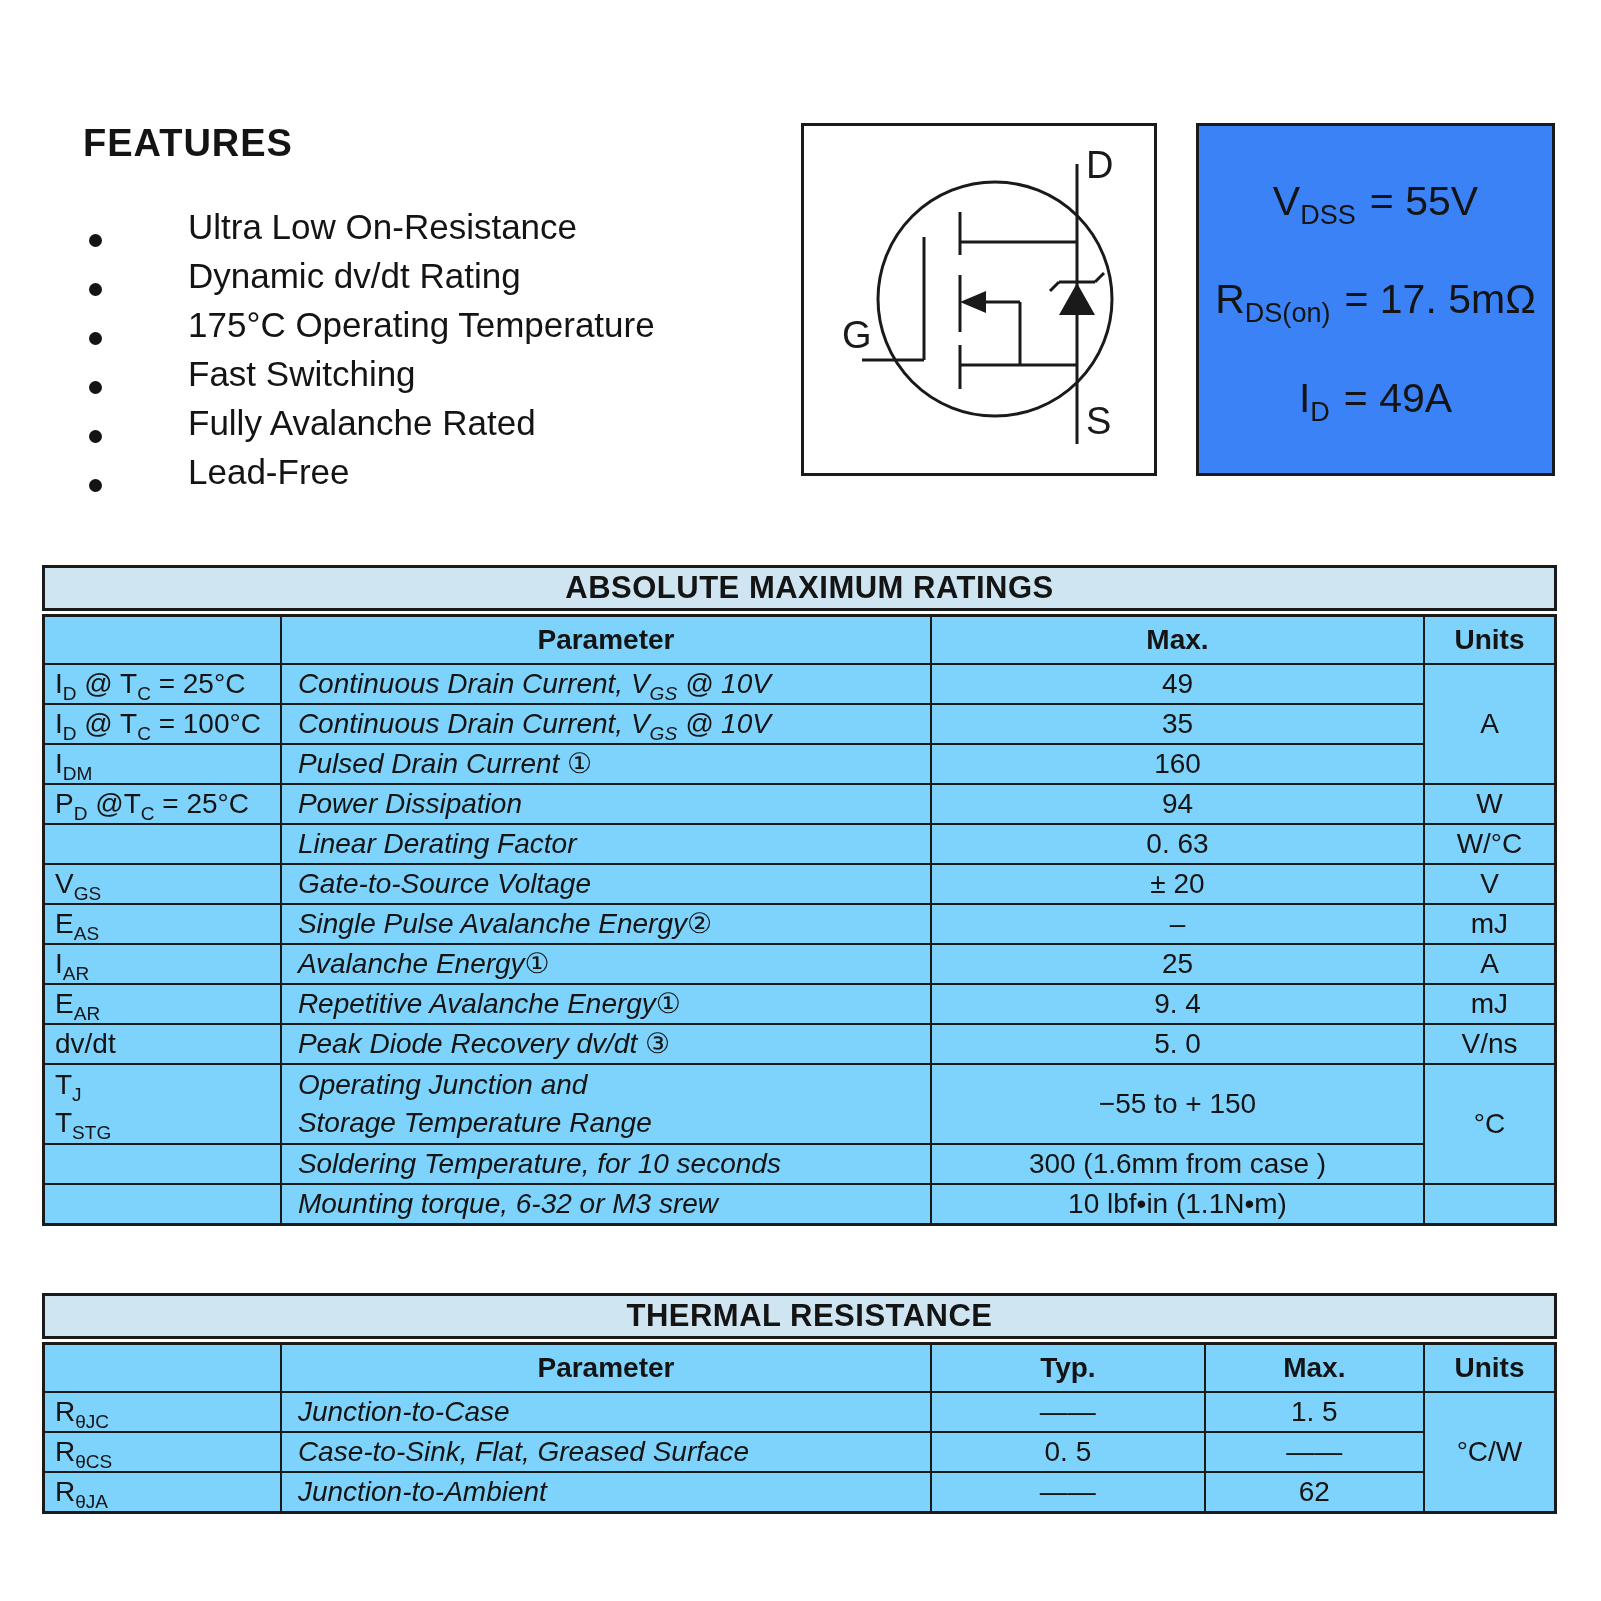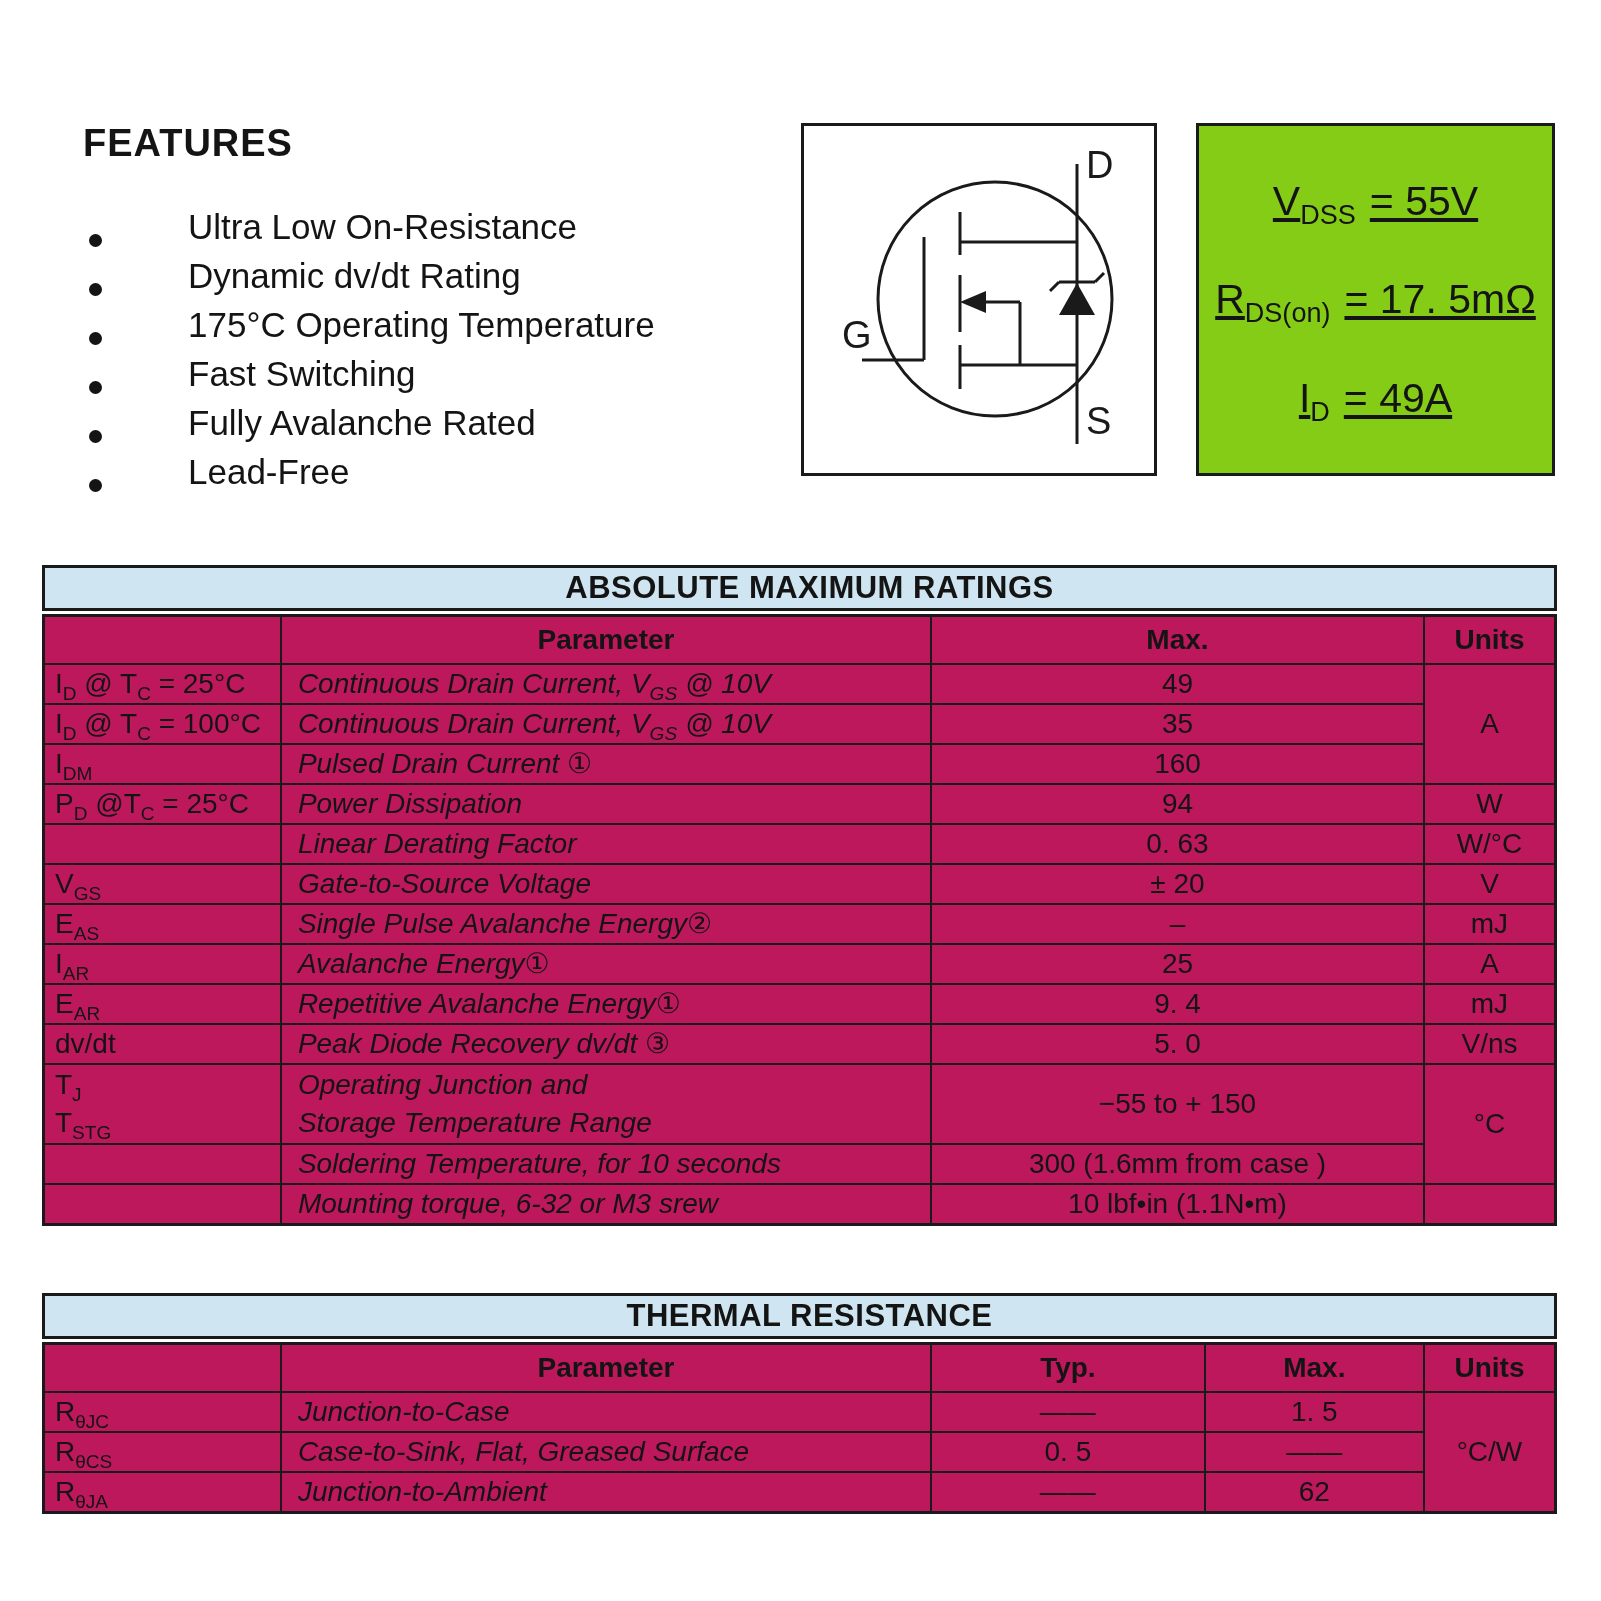--- a/index.html
+++ b/index.html
@@ -13,34 +13,34 @@
   .features{position:absolute;left:63px;top:122px;margin-left:20px;}
   .features-title{font-size:38px;font-weight:900;letter-spacing:1px;margin:0;}
   .features-list{list-style:none;margin:46px 0 0 0;padding:0;}
   .features-list li{font-size:35px;display:flex;align-items:flex-end;margin-bottom:13px;height:36px;gap:48px;}
   .bullet{width:13px;height:13px;border-radius:50%;background:#141414;margin:0 38px 0 6px;flex:none;}
 
   
   .symbol-box{position:absolute;left:801px;top:123px;width:356px;height:353px;
     border:3px solid #1a1a1a;box-sizing:border-box;background:#fff;}
   .specs-box{position:absolute;left:1196px;top:123px;width:359px;height:353px;
-    border:3px solid #1a1a1a;box-sizing:border-box;background:#84cc16;
-    display:flex;flex-direction:column;justify-content:space-evenly;align-items:center;text-decoration:underline;}
+    border:3px solid #1a1a1a;box-sizing:border-box;background:#3b82f6;
+    display:flex;flex-direction:column;justify-content:space-evenly;align-items:center;}
   .spec-line{font-size:41px;white-space:nowrap;}
   .spec-line sub,.sb{font-size:66%;line-height:0;}
   .spec-val{margin-left:14px;}
 
   
   .table-section{position:absolute;left:42px;width:1515px;}
   #abs-max-section{top:565px;}
   #thermal-section{top:1293px;}
   .title-bar{border:3px solid #1a1a1a;background:#cfe6f2;box-sizing:border-box;height:46px;
     display:flex;align-items:center;padding-left:20px;margin-bottom:3px;justify-content:center;}
   .title-bar span{font-size:31px;font-weight:900;letter-spacing:.5px;}
-  table{width:100%;border-collapse:collapse;border:3px solid #1a1a1a;table-layout:fixed;background:#be185d;}
+  table{width:100%;border-collapse:collapse;border:3px solid #1a1a1a;table-layout:fixed;background:#7dd3fc;}
   th,td{border:2px solid #1a1a1a;font-size:28px;box-sizing:border-box;padding:0;vertical-align:middle;}
   th{font-weight:bold;text-align:center;height:48px;}
   td{height:40px;}
   tr.tall td{height:80px;}
   .sym-cell{text-align:left;padding-left:10px;}
   .param-cell{text-align:left;padding-left:16px;font-style:italic;}
   .center{text-align:center;}
   sub{font-size:68%;line-height:0;}
   .cell-line{line-height:38px;}
 </style>

